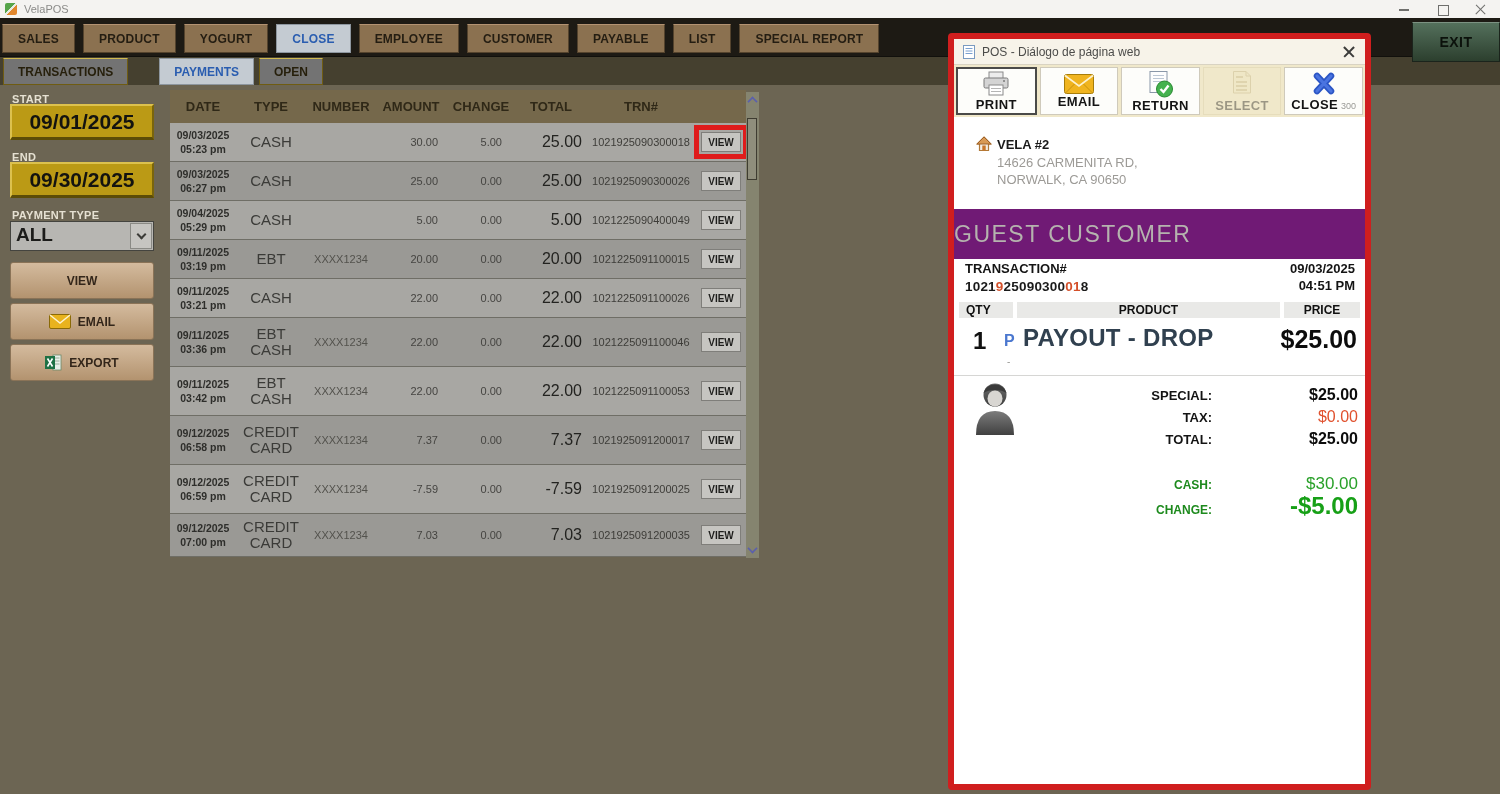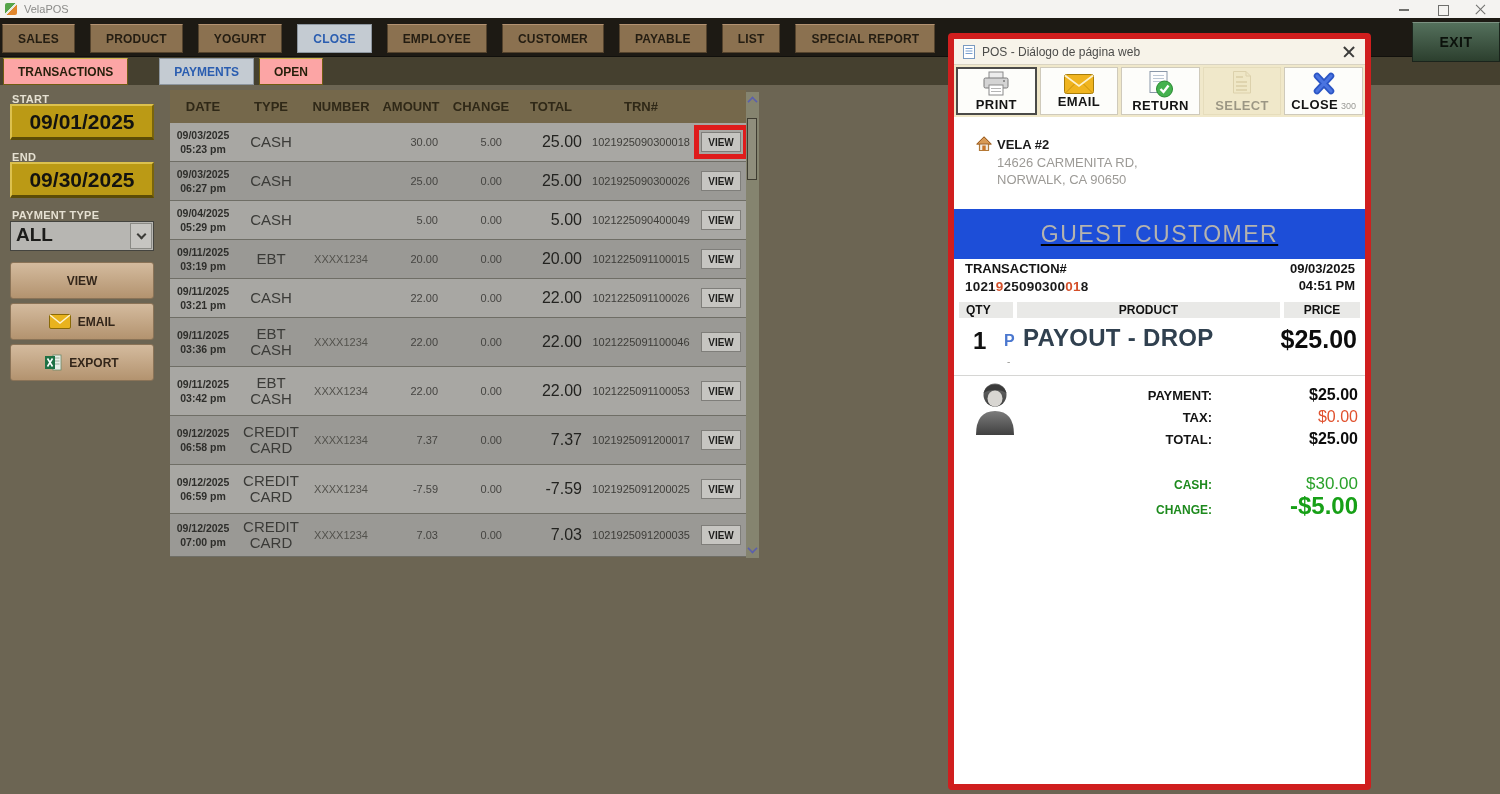--- a/index.html
+++ b/index.html
@@ -21,27 +21,27 @@
   .wc-min::after { content:""; position:absolute; left:1px; top:6px; width:10px; height:1.5px; background:#6f6f6d; }
   .wc-max::after { content:""; position:absolute; left:1.5px; top:2px; width:9px; height:9px; border:1.2px solid #6f6f6d; }
   .wc-close::before, .wc-close::after { content:""; position:absolute; left:-0.5px; top:6px; width:13px; height:1.4px; background:#6f6f6d; }
   .wc-close::before { transform:rotate(45deg); }
   .wc-close::after  { transform:rotate(-45deg); }
 
   
   .strip-main { position:absolute; top:18px; left:0; width:1500px; height:38px; background:#1d1a14; }
   .strip-sub  { position:absolute; top:56px; left:0; width:1500px; height:29px; background:#45402f; border-top:1px solid #11100c; }
 
-  .main-tabs { position:absolute; top:24px; left:2px; display:flex; gap:15px; z-index:2; }
+  .main-tabs { position:absolute; top:24px; left:2px; display:flex; gap:8px; z-index:2; }
   .tab { height:29px; padding:0 15px; background:#8b7150; border:1px solid #54432d; border-top:1px solid #b29272;
     color:#241d12; font-weight:bold; font-size:12px; display:flex; align-items:center; letter-spacing:0.2px; }
   .tab.active { background:#c4cbd2; border-color:#8d969f; color:#2a5db0; }
 
   .sub-tabs { position:absolute; top:58px; left:3px; display:flex; gap:5px; z-index:2; }
-  .subtab { height:27px; padding:0 14px; background:#fca5a5; border:1px solid #6f5c12; border-top:1px solid #d0b94f;
+  .subtab { height:27px; padding:0 14px; background:#737373; border:1px solid #6f5c12; border-top:1px solid #d0b94f;
     color:#261f0b; font-weight:bold; font-size:12px; display:flex; align-items:center; }
   .subtab.active { background:#c4cbd2; border-color:#8d969f; color:#2a5db0;margin-left:26px; }
 
   .exit-btn { position:absolute; top:22px; right:0; width:88px; height:40px;
     background:linear-gradient(#54705c,#2c3f2e); border:1px solid #1b241c; border-top:1px solid #7c9282;
     color:#0b110b; font-weight:bold; font-size:14px; display:flex; align-items:center; justify-content:center; z-index:2; letter-spacing:0.5px; }
 
   
   .side-label { position:absolute; left:12px; font-size:11px; font-weight:bold; color:#e6e1d2; letter-spacing:0.3px; }
   #lbl-start { top:93px; } #lbl-end { top:151px; } #lbl-ptype { top:209px; }
@@ -113,22 +113,22 @@
   .tlabel-row { display:flex; align-items:baseline; gap:3px; }
   .tbadge { font-size:9px; color:#9a9a96; font-weight:normal; }
 
   .receipt { position:absolute; top:79px; left:0; right:0; bottom:0; background:#fff; }
 
   .store-block { position:absolute; top:18px; left:22px; display:flex; }
   .store-text { margin-left:5px; }
   .store-name { font-size:13px; font-weight:bold; color:#1a1a1a; line-height:1.35; }
   .store-addr { font-size:13px; color:#9c9a96; line-height:1.35; }
 
-  .guest-band { position:absolute; top:91px; left:0; right:0; height:50px; background:#1d4ed8;
-    display:flex; align-items:center; justify-content:center;text-decoration:underline; }
+  .guest-band { position:absolute; top:91px; left:0; right:0; height:50px; background:#701a75;
+    display:flex; align-items:center; justify-content:flex-start; }
   .guest-text { font-size:23px; color:#b5b3ae; letter-spacing:1.5px; }
 
   .txn-block { position:absolute; top:143px; left:11px; right:10px; display:flex; justify-content:space-between; }
   .txn-left { font-size:13px; font-weight:bold; color:#141414; line-height:1.3; }
   .txn-num { font-size:13.5px; letter-spacing:0.2px; }
   .seg-dark { color:#1a1a1a; } .seg-red { color:#d4502a; }
   .txn-right { font-size:13px; font-weight:bold; color:#141414; text-align:right; line-height:1.3; }
 
   .cols-header { position:absolute; top:184px; left:5px; right:5px; height:16px; display:flex; gap:4px; }
   .colh { background:#e9e9e7; font-size:12px; font-weight:bold; color:#111; display:flex; align-items:center; }
@@ -530,21 +530,21 @@
             <stop offset="1" stop-color="#404040"></stop>
           </linearGradient>
       </defs>
       <circle cx="23" cy="14" r="11.5" fill="url(#avh)"></circle>
       <ellipse cx="23" cy="17.5" rx="7.5" ry="8" fill="#d8d6d2"></ellipse>
       <path d="M11.5 12 Q14 3.5 23 3.5 Q32 3.5 34.5 12 Q30 9 23 9 Q16 9 11.5 12 Z" fill="#3a3a3a"></path>
       <path d="M4 54 Q4 30 23 30 Q42 30 42 54 Z" fill="url(#avb)"></path>
     </svg>
 
     <div class="sumrow" id="row-subtotal">
-      <span class="sum-label">PAYMENT:</span>
+      <span class="sum-label">SPECIAL:</span>
       <span class="sum-value">$25.00</span>
     </div>
     <div class="sumrow" id="row-tax">
       <span class="sum-label">TAX:</span>
       <span class="sum-value val-tax">$0.00</span>
     </div>
     <div class="sumrow" id="row-total">
       <span class="sum-label">TOTAL:</span>
       <span class="sum-value">$25.00</span>
     </div>

